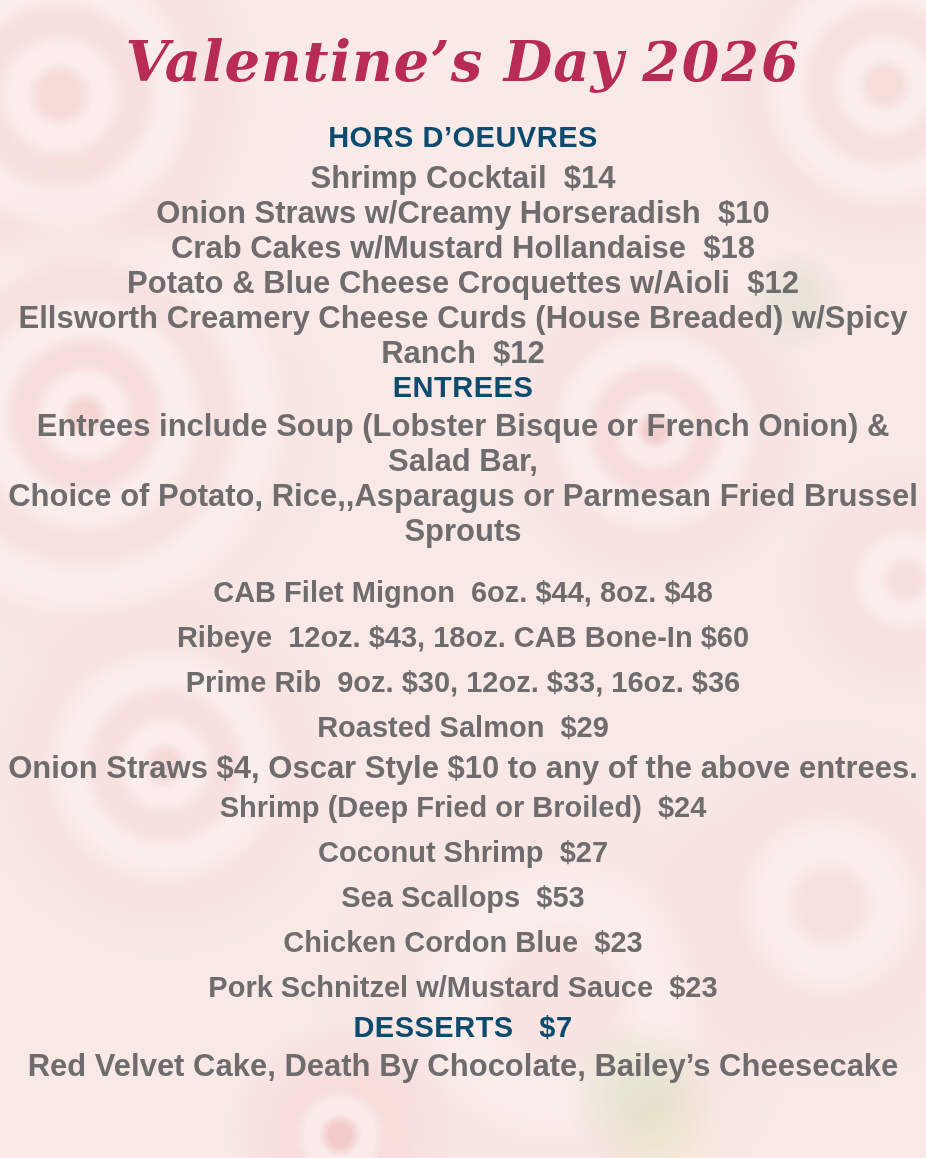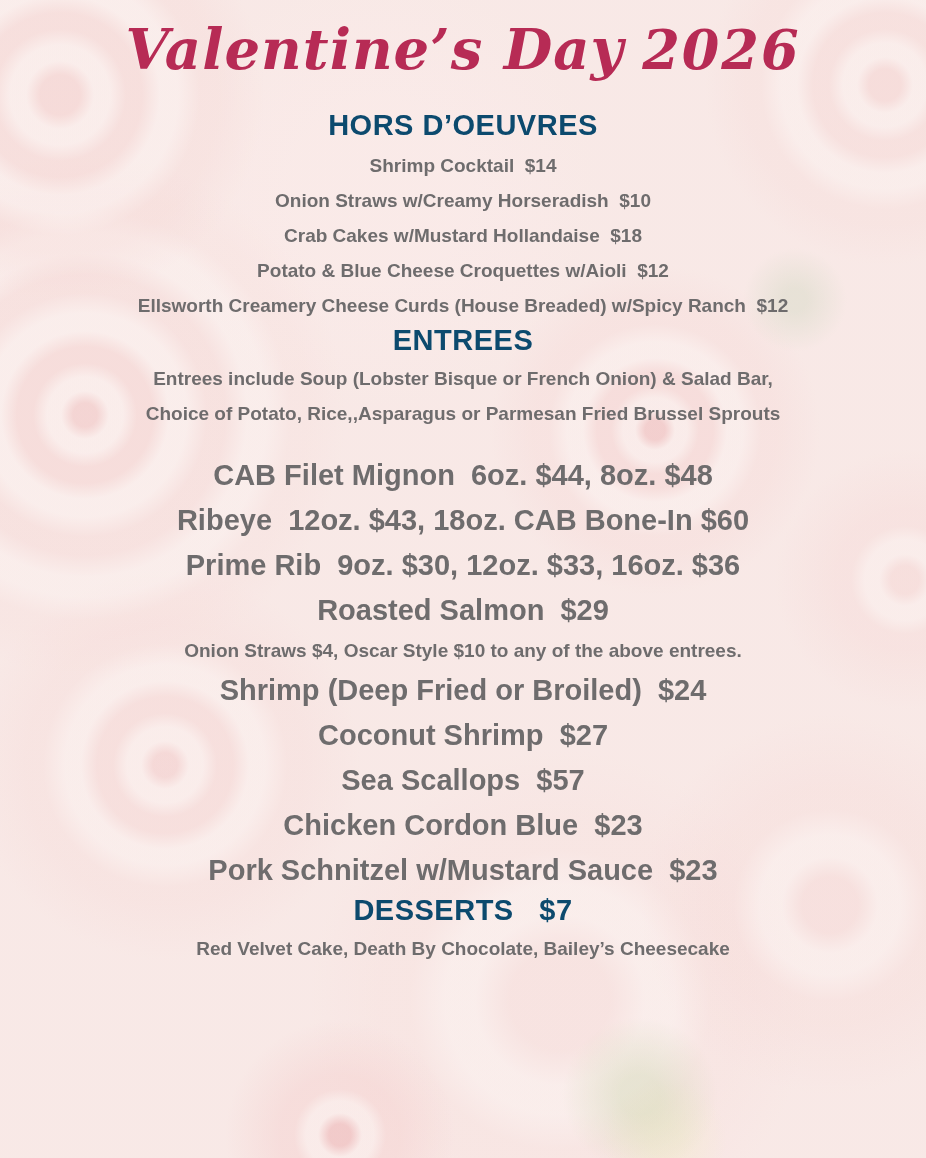--- a/index.html
+++ b/index.html
@@ -33,21 +33,21 @@
       radial-gradient(circle at 340px 1135px, rgba(229,148,150,0.55) 0 11px, rgba(251,234,232,0.48) 22px 34px, rgba(240,183,182,0.38) 46px 60px, rgba(252,242,240,0) 115px),
       radial-gradient(circle at 830px 905px, rgba(241,192,190,0.34) 10px 28px, rgba(252,242,240,0.40) 48px 70px, rgba(244,202,199,0.28) 96px 118px, rgba(252,245,243,0) 190px),
       radial-gradient(circle at 560px 1000px, rgba(243,200,198,0.30) 20px 50px, rgba(252,243,241,0.38) 85px 115px, rgba(245,207,204,0.22) 150px 180px, rgba(252,246,244,0) 250px),
       radial-gradient(circle at 380px 190px, rgba(250,230,228,0.50) 0 90px, rgba(250,232,230,0) 220px);
   }
   .content {
     position: relative;
     width: 100%;
     height: 100%;
     text-align: center;
-    padding-top: 16px;
+    padding-top: 28px;
     box-sizing: border-box;
   }
   .title {
     margin: 0;
     display: flex;
     justify-content: center;
     align-items: baseline;
     gap: 18px;
     height: 92px;
     font-family: "DejaVu Serif", serif;
@@ -67,21 +67,21 @@
     white-space: pre-wrap;
   }
   .sec-hors     { margin-top: 8px; }
   .sec-entrees  { margin-top: 22px; }
   .sec-desserts { margin-top: 22px; }
   .line {
     color: #6e6c6d;
     font-weight: bold;
     white-space: pre-wrap;
   }
-  .sm { font-size: 19px; line-height: 35px; }
+  .sm { font-size: 31px; line-height: 35px; }
   .lg { font-size: 29px; line-height: 45px; }
   .group-hors     { margin-top: 6px; }
   .group-includes { margin-top: 4px; }
   .group-featured { margin-top: 22px; }
   .group-addons   { margin-top: 0; }
   .group-more     { margin-top: 0; }
   .group-desserts { margin-top: 4px; }
 </style>
 </head>
 <body>
@@ -114,21 +114,21 @@
       <div class="line lg">Ribeye  12oz. $43, 18oz. CAB Bone-In $60</div>
       <div class="line lg">Prime Rib  9oz. $30, 12oz. $33, 16oz. $36</div>
       <div class="line lg">Roasted Salmon  $29</div>
     </div>
     <div class="group-addons">
       <div class="line sm">Onion Straws $4, Oscar Style $10 to any of the above entrees.</div>
     </div>
     <div class="group-more">
       <div class="line lg">Shrimp (Deep Fried or Broiled)  $24</div>
       <div class="line lg">Coconut Shrimp  $27</div>
-      <div class="line lg">Sea Scallops  $57</div>
+      <div class="line lg">Sea Scallops  $53</div>
       <div class="line lg">Chicken Cordon Blue  $23</div>
       <div class="line lg">Pork Schnitzel w/Mustard Sauce  $23</div>
     </div>
 
     <h2 class="sec sec-desserts">DESSERTS   $7</h2>
     <div class="group-desserts">
       <div class="line sm">Red Velvet Cake, Death By Chocolate, Bailey’s Cheesecake</div>
     </div>
 
   </div>

